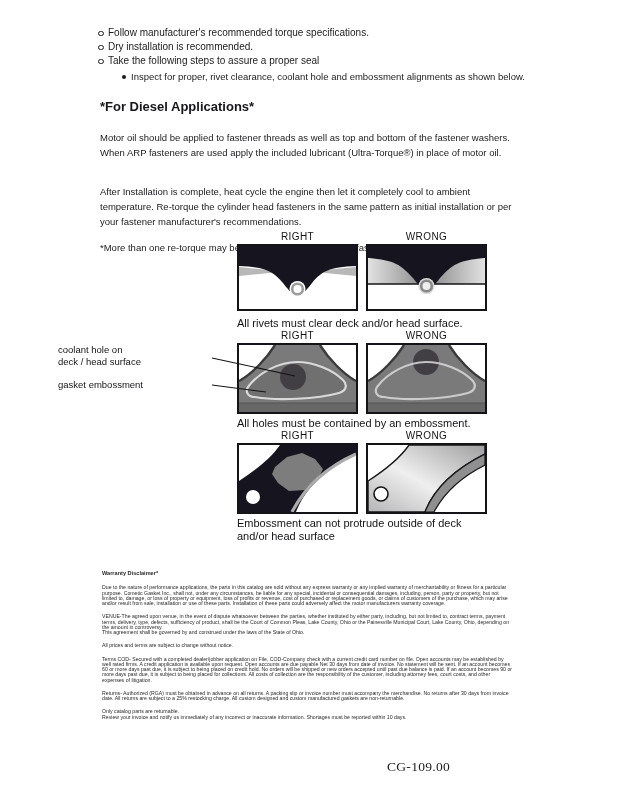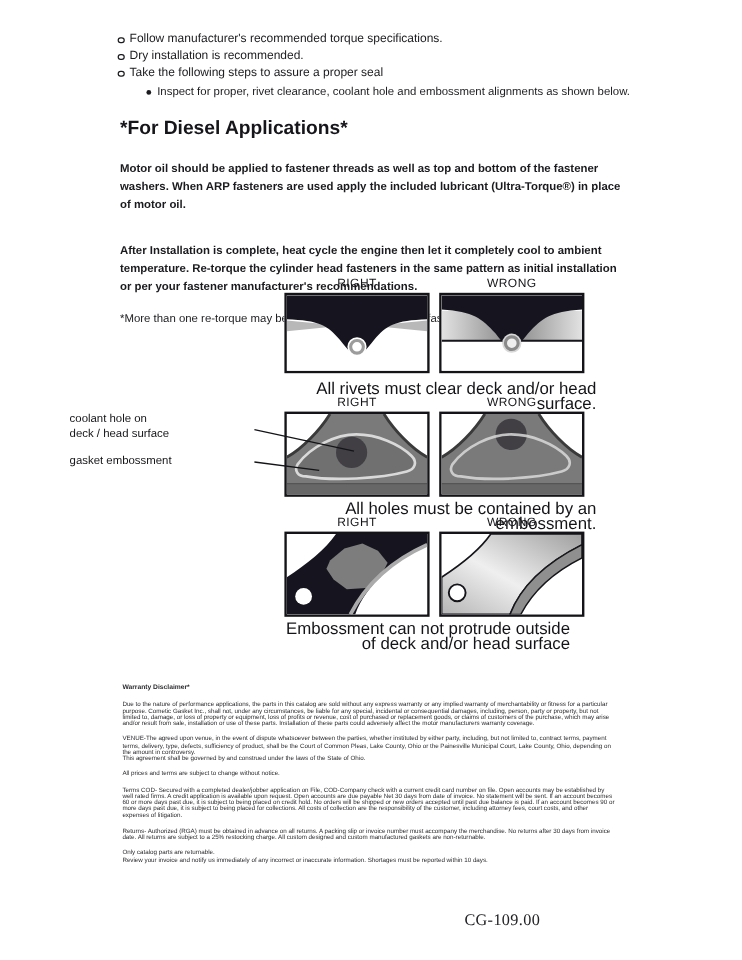--- a/index.html
+++ b/index.html
@@ -10,30 +10,30 @@
   .main{position:absolute;left:92px;top:24px;width:436px;}
   .title{display:inline-block;margin:0 0 7px 8px;font-size:12.6px;font-weight:bold;
          letter-spacing:-0.2px;color:#15151a;border-bottom:1.6px solid #15151a;padding-bottom:1px;}
   .bullets{list-style:none;margin:2px;padding:0;font-size:10px;line-height:14px;}
   .bullets li{position:relative;padding-left:14px;}
   .bm{position:absolute;left:4px;top:4.5px;width:3.5px;height:3.5px;border:1px solid #1b1b1f;
       border-radius:50%;background:transparent;}
   .subbullets{list-style:none;margin:0;padding:0 0 0 28px;font-size:9.5px;line-height:14px;}
   .subbullets li{position:relative;padding-left:11px;}
   .sbm{position:absolute;left:2px;top:4.8px;width:4px;height:4px;border-radius:50%;background:#1b1b1f;}
-  .h-diesel{margin:15px 0 3px 8px;font-size:16px;font-weight:bold;color:#15151a;}
-  .para{margin:16px 0 0 8px;padding-top:8px;font-size:9.5px;line-height:15px;width:424px;font-weight:bold;}
+  .h-diesel{margin:15px 0 3px 8px;font-size:13px;font-weight:bold;color:#15151a;}
+  .para{margin:16px 0 0 8px;padding-top:8px;font-size:9.5px;line-height:15px;width:424px;}
   .note{margin:0 0 0 8px;padding-top:13px;font-size:9.5px;}
 
   
   .dlabel{position:absolute;width:121px;text-align:center;font-size:10px;font-weight:500;
           letter-spacing:0.4px;color:#141418;}
   .diag{position:absolute;width:121px;box-sizing:border-box;border:2px solid #141418;background:#fff;}
   .diag svg{display:block;}
-  .caption{position:absolute;font-size:14px;line-height:12.5px;color:#141418;text-align:right;}
+  .caption{position:absolute;font-size:11px;line-height:12.5px;color:#141418;}
 
   .ann{position:absolute;width:152px;text-align:left;font-size:9.5px;line-height:11.5px;color:#141418;}
   .ann-lines{position:absolute;left:95px;top:338px;z-index:6;pointer-events:none;}
 
   
   .fp{position:absolute;left:102px;top:571px;width:411px;font-size:5.2px;line-height:5.25px;color:#2a2a2e;}
   .fp-h{font-weight:bold;font-size:5.6px;margin:0 0 9px 0;}
   .fp p{margin:0 0 8px 0;white-space:pre-line;}
 
   .docnum{position:absolute;left:387px;top:759px;font-size:13.5px;letter-spacing:0.3px;color:#222226;font-family:Liberation Serif, serif;}

